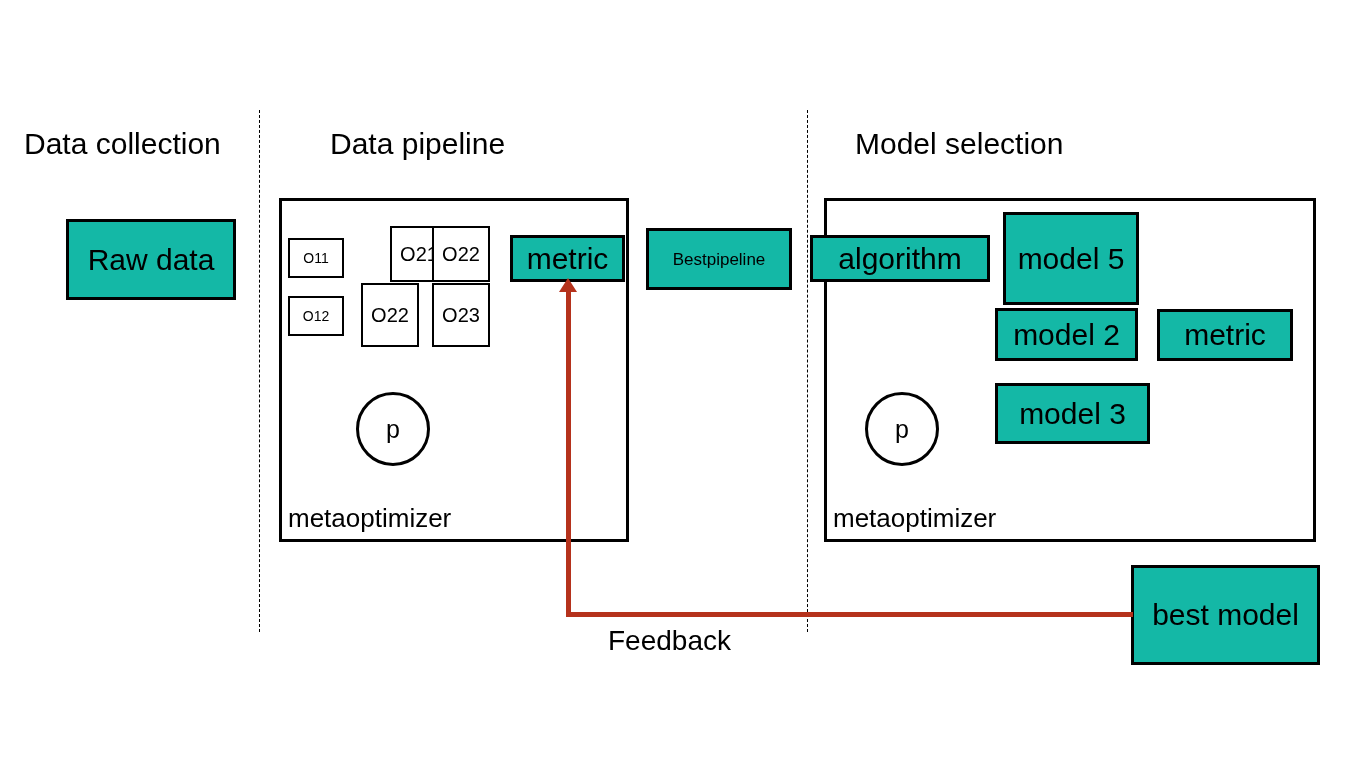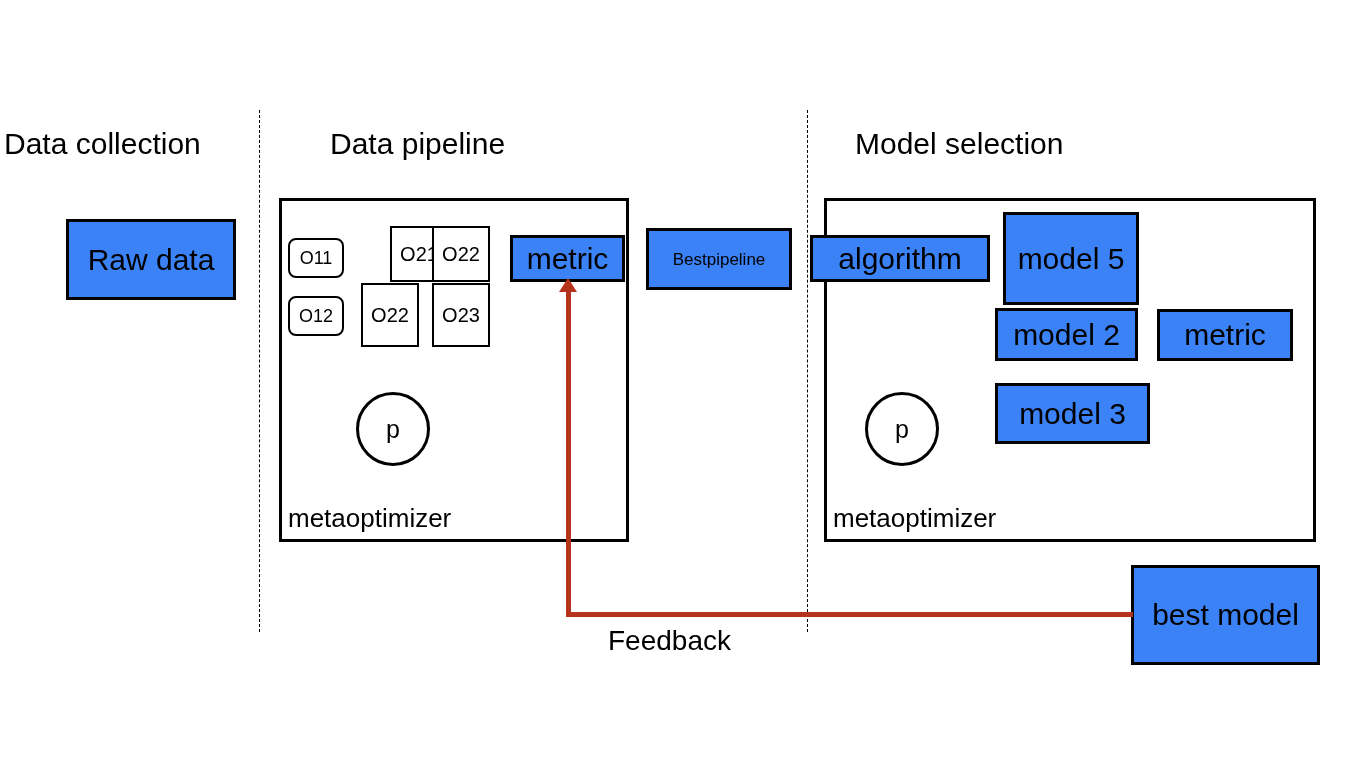--- a/index.html
+++ b/index.html
@@ -28,21 +28,21 @@
     font-size: 34px;
     line-height: 42px;
     white-space: nowrap;
   }
   .section-head {
     font-size: 30px;
     line-height: 36px;
     white-space: nowrap;
     text-align: center;
   }
-  .head-collection { left: 4px;   top: 126px; width: 245px; text-align: left; }
+  .head-collection { left: 24px;   top: 126px; width: 245px; text-align: left; }
   .head-pipeline   { left: 330px; top: 126px; width: 400px; text-align: left; }
   .head-model      { left: 855px; top: 126px; width: 330px; text-align: left; }
 
   .feedback-label {
     left: 608px;
     top: 624px;
     font-size: 28px;
     line-height: 34px;
     white-space: nowrap;
   }
@@ -54,21 +54,21 @@
 
   
   .vdash {
     border-left: 1px dashed #000000;
     width: 0;
   }
 
   
   .box {
     border: 3px solid #000000;
-    background: #3b82f6;
+    background: #14b8a6;
     box-sizing: border-box;
     display: flex;
     align-items: center;
     justify-content: center;
     text-align: right;
   }
   .box-outer {
     border: 3px solid #000000;
     background: transparent;
     box-sizing: border-box;
@@ -76,21 +76,21 @@
   .box-thin {
     border: 2px solid #000000;
     background: #ffffff;
     box-sizing: border-box;
     display: flex;
     align-items: center;
     justify-content: center;
     text-align: center;
   }
   .t30 { font-size: 30px; line-height: 34px; }
-  .t18 { font-size: 18px; line-height: 22px; border-radius: 8px; }
+  .t18 { font-size: 14px; line-height: 22px; }
   .t17 { font-size: 17px; line-height: 21px; }
 
   .circle {
     border: 3px solid #000000;
     border-radius: 50%;
     background: #ffffff;
     box-sizing: border-box;
     display: flex;
     align-items: center;
     justify-content: center;

